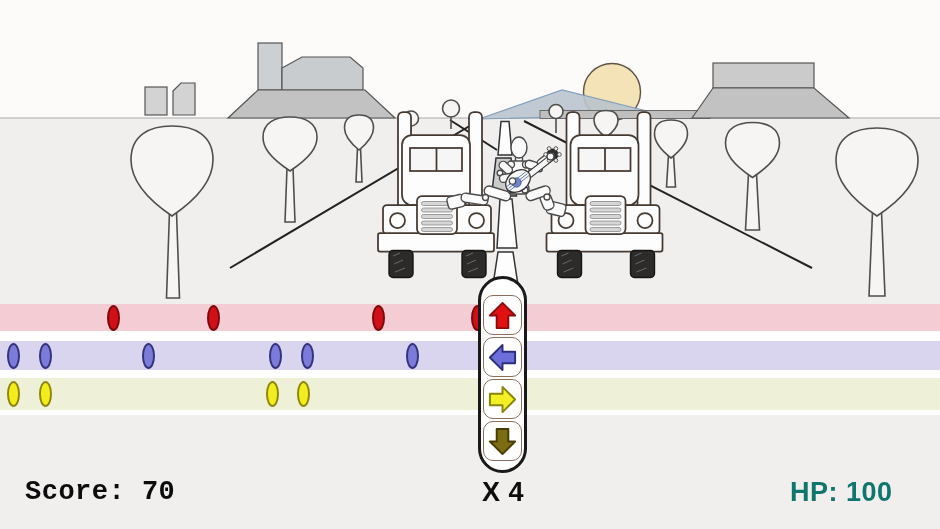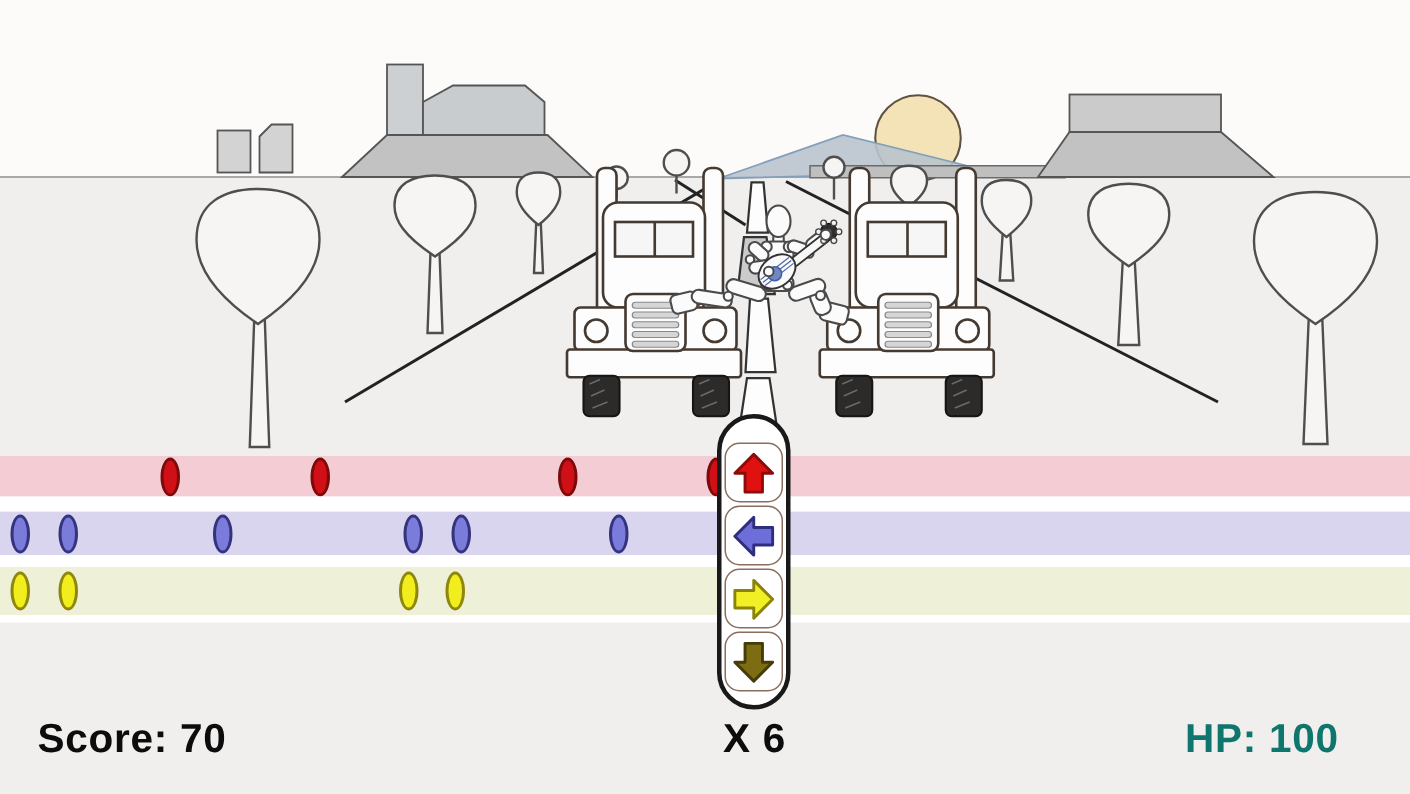--- a/index.html
+++ b/index.html
@@ -215,17 +215,17 @@
           <polygon points="16,3 29,16 22,16 22,29 10,29 10,16 3,16" fill="#f2ef25" stroke="#8a840a" stroke-width="2" stroke-linejoin="round" transform="rotate(90 16 16)"></polygon>
         </svg>
       </div>
       <div class="hitbtn" style="top: 142px;">
         <svg width="31" height="31" viewBox="0 0 32 32">
           <polygon points="16,3 29,16 22,16 22,29 10,29 10,16 3,16" fill="#7c6d12" stroke="#473c06" stroke-width="2" stroke-linejoin="round" transform="rotate(180 16 16)"></polygon>
         </svg>
       </div>
     </div>
 
-  <div class="hud" style="left:25px;"><span>Score:</span> <span>70</span></div>
-  <div class="hud" style="left:482px;">X 6</div>
+  <div class="hud" style="left:25px;font-family:Liberation Mono, monospace;"><span>Score:</span> <span>70</span></div>
+  <div class="hud" style="left:482px;">X 4</div>
   <div class="hud" style="left: 790px; color: #0f766e;" id="hp-display"><span>HP:</span> <span>100</span></div>
 
 </div>
 
 </body></html>

